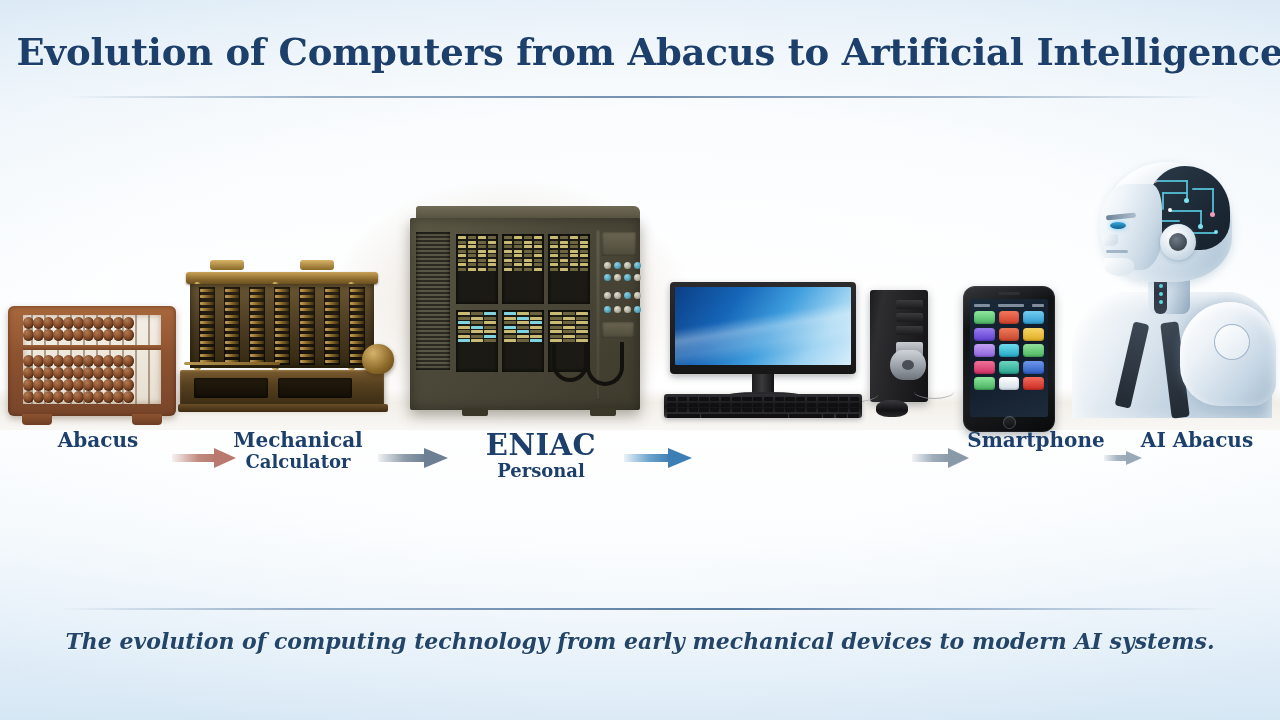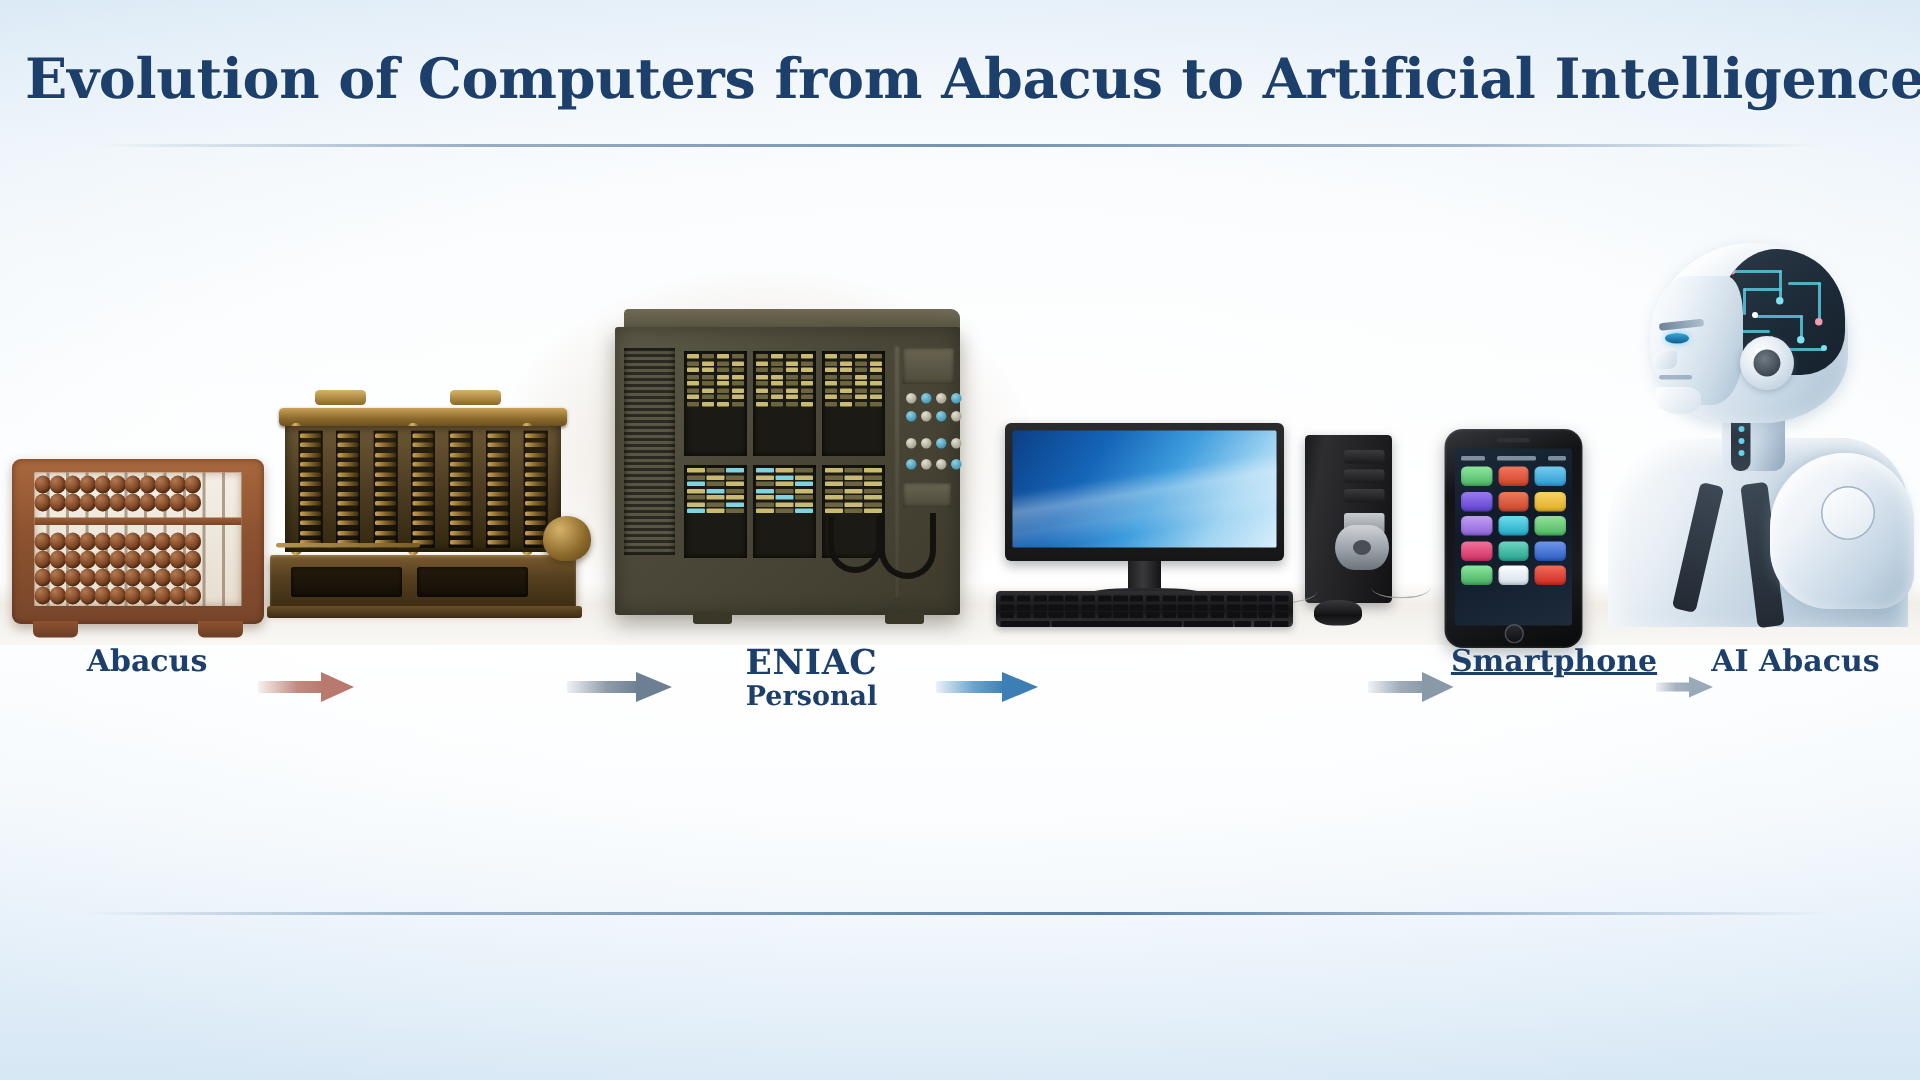--- a/index.html
+++ b/index.html
@@ -296,21 +296,21 @@
   #labels{position:absolute;left:0;top:430px;width:1252px;height:80px;}
   .lbl{
     position:absolute;top:0;text-align:center;
     font-family:"DejaVu Serif", serif;font-weight:bold;
     color:#1d3f6b;line-height:1.08;
     text-shadow:0 1px 1px rgba(255,255,255,.9);
     white-space:nowrap;
   }
   .lbl .l1{display:block;font-size:20px;}
   .lbl .l2{display:block;font-size:18px;}
-  .lbl.big .l1{font-size:23px;letter-spacing:.5px;}
+  .lbl.big .l1{font-size:29px;letter-spacing:.5px;}
   .arrow{position:absolute;top:18px;height:20px;}
   .arrow .shaft{
     position:absolute;left:0;top:6px;height:8px;border-radius:1px;
   }
   .arrow .head{
     position:absolute;top:0;width:0;height:0;
     border-top:10px solid transparent;border-bottom:10px solid transparent;
   }
 
   
@@ -1045,20 +1045,24 @@
 
     <div class="lbl" style="left:20px;width:156px;">
       <span class="l1">Abacus</span>
     </div>
 
     <div class="arrow" style="left:172px;width:64px;">
       <div class="shaft" style="width:44px;background:linear-gradient(90deg,rgba(214,168,156,.15),#c08b80 60%,#b9796e 100%);"></div>
       <div class="head" style="left:42px;border-left:22px solid #b9796e;"></div>
     </div>
 
+    <div class="lbl" style="left:228px;width:140px;">
+      <span class="l1">Mechanical</span>
+      <span class="l2">Calculator</span>
+    </div>
 
     <div class="arrow" style="left:378px;width:72px;">
       <div class="shaft" style="width:48px;background:linear-gradient(90deg,rgba(150,165,180,.15),#8f9daa 55%,#6d7f93 100%);"></div>
       <div class="head" style="left:46px;border-left:24px solid #6d7f93;"></div>
     </div>
 
     <div class="lbl big" style="left:468px;width:146px;">
       <span class="l1">ENIAC</span>
       <span class="l2">Personal</span>
     </div>
@@ -1067,29 +1071,30 @@
       <div class="shaft" style="width:46px;background:linear-gradient(90deg,rgba(150,195,225,.2),#6ba3cc 55%,#3d7fb4 100%);"></div>
       <div class="head" style="left:44px;border-left:24px solid #3d7fb4;"></div>
     </div>
 
 
     <div class="arrow" style="left:912px;width:58px;">
       <div class="shaft" style="width:38px;background:linear-gradient(90deg,rgba(170,182,194,.15),#9fadbb 55%,#8a99a8 100%);"></div>
       <div class="head" style="left:36px;border-left:21px solid #8a99a8;"></div>
     </div>
 
-    <div class="lbl" style="left:966px;width:140px;text-decoration:underline;">
+    <div class="lbl" style="left:966px;width:140px;">
       <span class="l1">Smartphone</span>
     </div>
 
     <div class="arrow" style="left:1104px;top:21px;width:40px;height:14px;">
       <div class="shaft" style="width:24px;height:6px;top:4px;background:linear-gradient(90deg,rgba(180,192,204,.2),#a6b4c2 55%,#9aa9b7 100%);"></div>
       <div class="head" style="left:22px;border-top:7px solid transparent;border-bottom:7px solid transparent;border-left:16px solid #9aa9b7;"></div>
     </div>
 
     <div class="lbl" style="left:1134px;width:126px;">
       <span class="l1">AI Abacus</span>
     </div>
   </div>
 
   <div id="foot-rule"></div>
+  <div id="caption">The evolution of computing technology from early mechanical devices to modern AI systems.</div>
 
 </div>
 
 </body></html>

